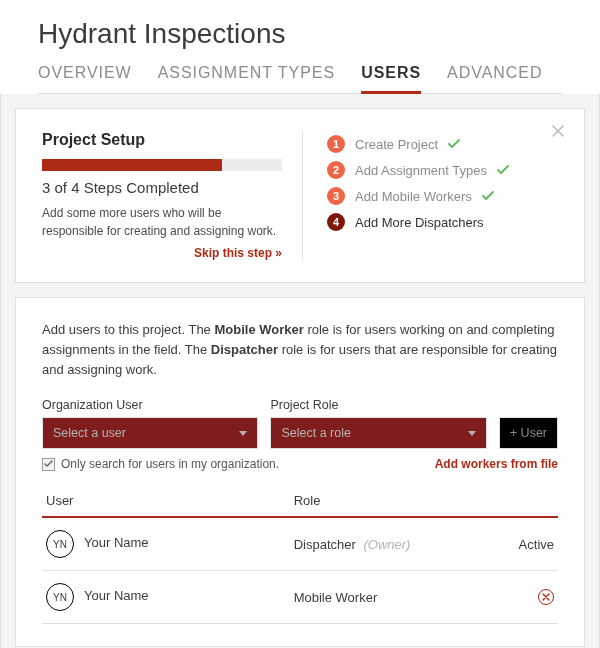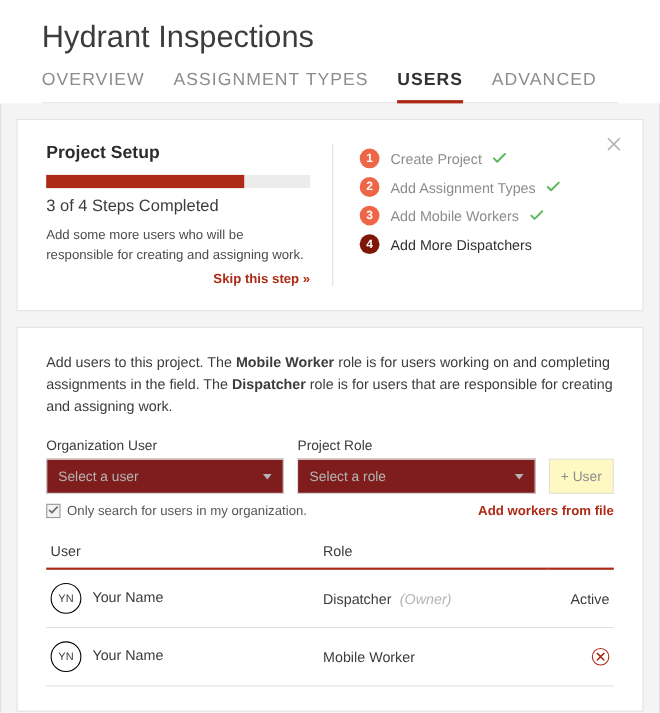--- a/index.html
+++ b/index.html
@@ -49,21 +49,21 @@
   .step-label.current{color:var(--text);font-weight:500;}
   .check{color:var(--green);}
 
   .intro{font-size:13px;color:#3c3c3c;line-height:1.55;margin:0 0 18px 0;}
   .intro b{font-weight:600;}
   .form-row{display:flex;gap:12px;align-items:flex-end;}
   .form-col{flex:1;min-width:0;}
   .form-label{font-size:12.5px;color:#3c3c3c;margin-bottom:5px;display:block;}
   .select{display:flex;align-items:center;justify-content:space-between;height:32px;border:1px solid var(--border);background:#7f1d1d;padding:0 10px;color:var(--light);font-size:12.5px;cursor:pointer;}
   .caret{border-left:4px solid transparent;border-right:4px solid transparent;border-top:5px solid var(--light);}
-  .add-user-btn{height:32px;border:1px solid var(--border);background:#fef9c3;color:var(--muted);padding:0 10px;font-size:12.5px;cursor:pointer;}
+  .add-user-btn{height:32px;border:1px solid var(--border);background:#000000;color:var(--muted);padding:0 10px;font-size:12.5px;cursor:pointer;}
 
   .below-row{display:flex;justify-content:space-between;align-items:flex-start;margin-top:8px;font-size:12px;}
   .org-only{display:flex;align-items:center;gap:6px;color:#575757;}
   .chk{width:13px;height:13px;border:1px solid #9a9a9a;background:#f3f3f3;display:flex;align-items:center;justify-content:center;}
   .chk svg{display:block;}
   .add-file{color:var(--accent);font-weight:600;cursor:pointer;}
 
   table.user-tbl{width:100%;border-collapse:collapse;margin-top:16px;}
   .user-tbl th{text-align:left;font-weight:400;color:#3c3c3c;font-size:13px;padding:6px 4px 8px 4px;border-bottom:2px solid var(--accent);}
   .user-tbl td{padding:12px 4px;border-bottom:1px solid var(--border);font-size:13px;color:#3c3c3c;vertical-align:middle;}

